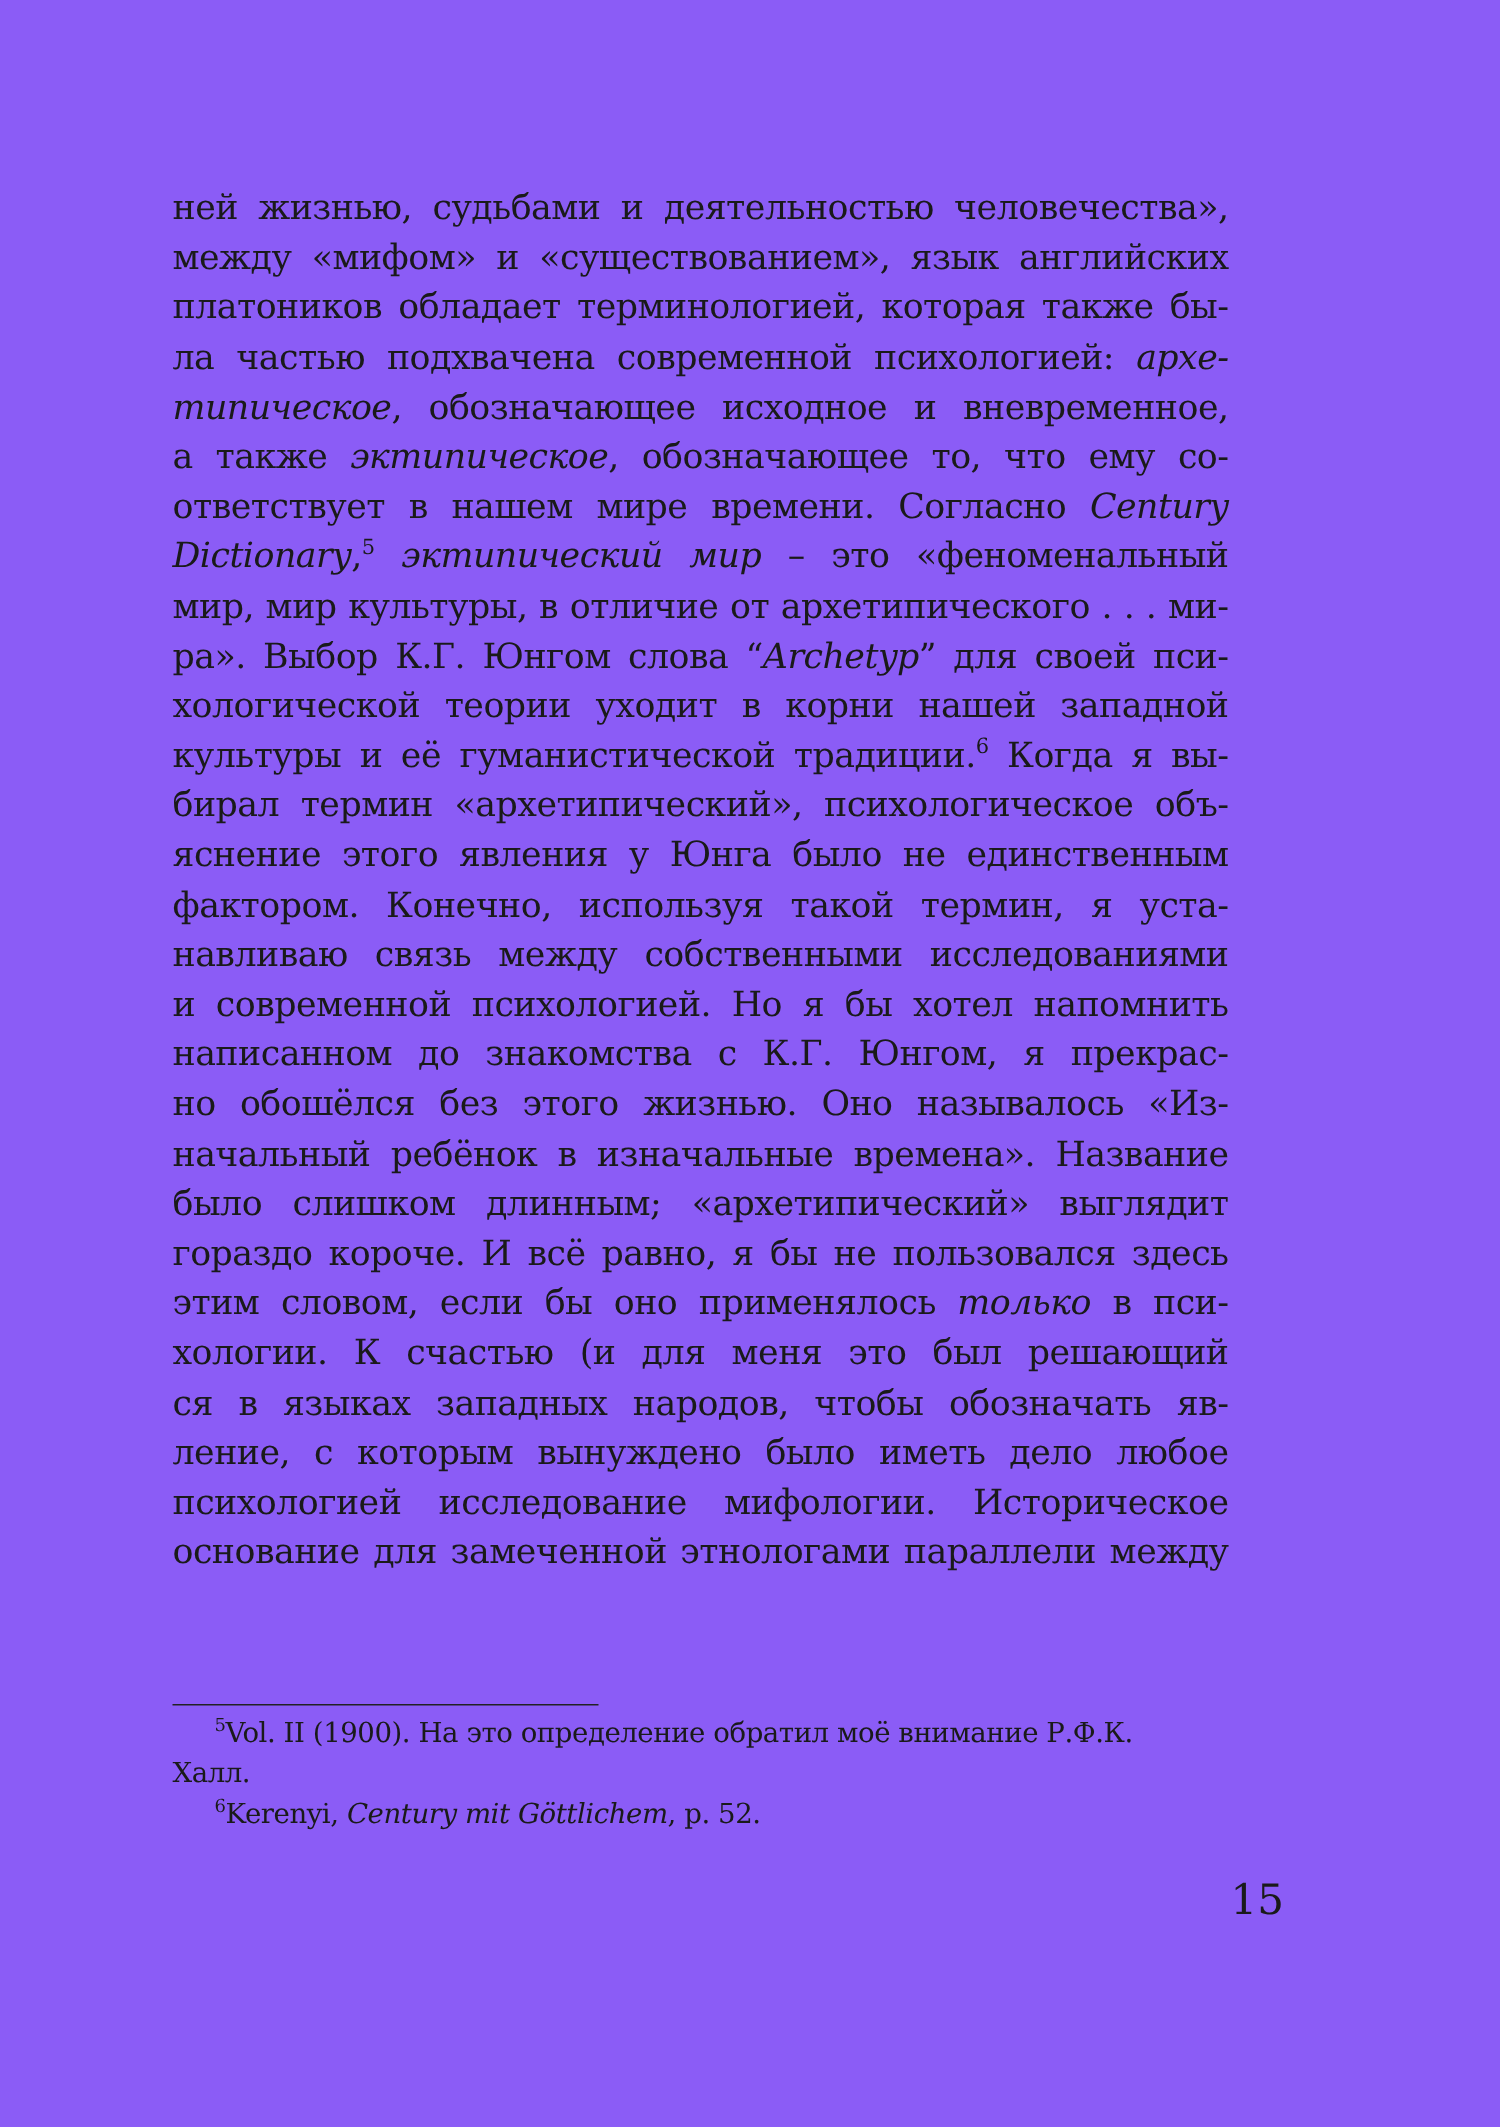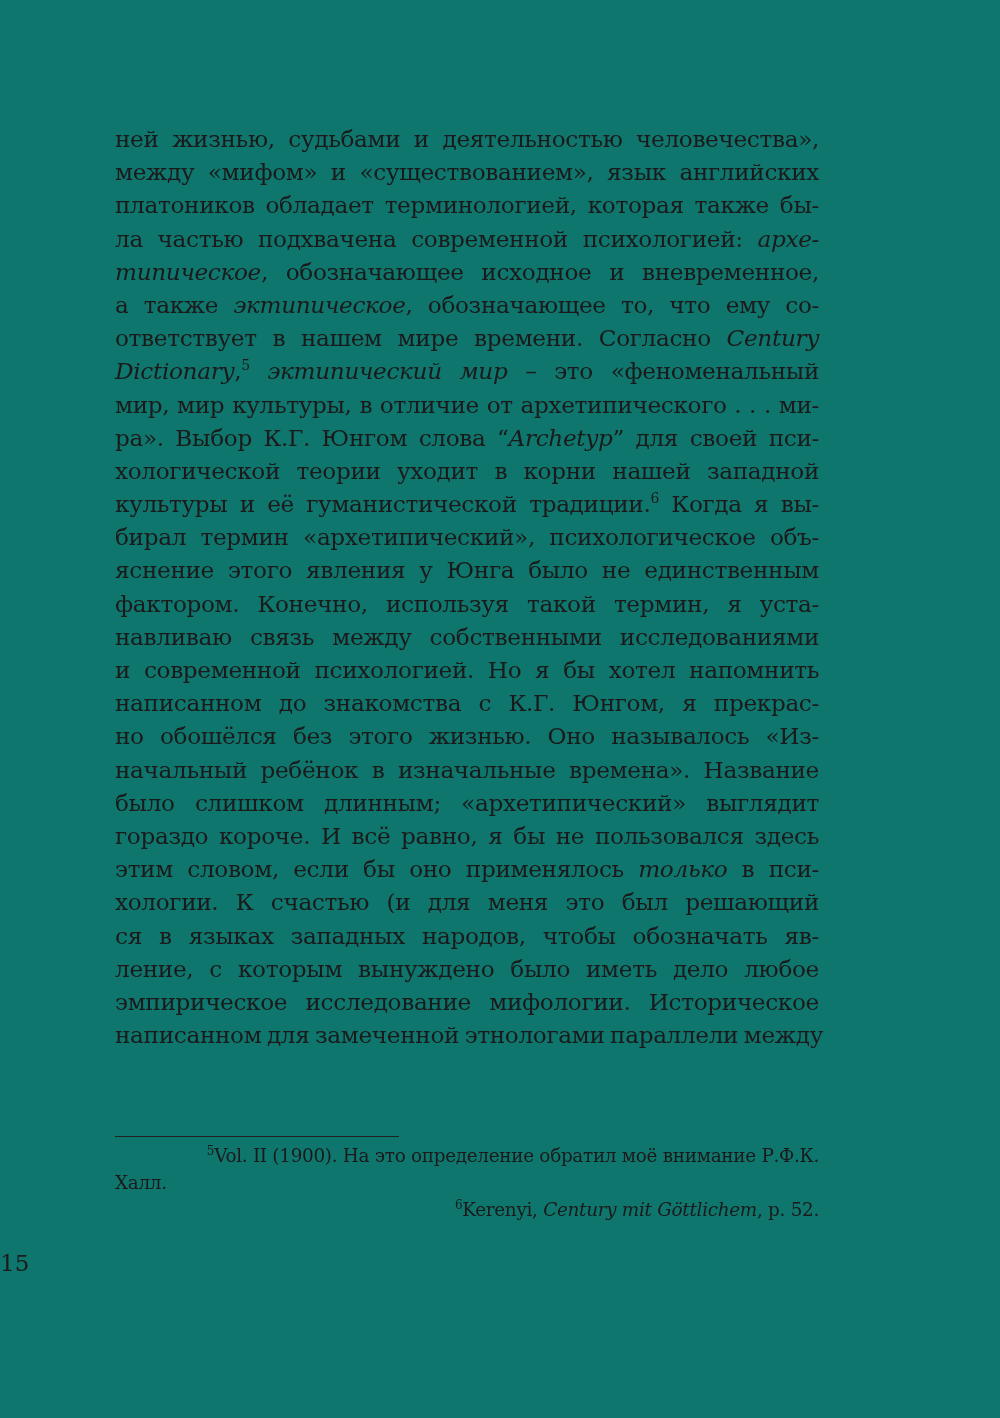--- a/index.html
+++ b/index.html
@@ -1,17 +1,17 @@
 <!DOCTYPE html>
 <html><head>
 <meta charset="utf-8">
 <style>
   html, body { margin: 0; padding: 0; background: #ffffff; }
   body { width: 1000px; height: 1418px; position: relative; overflow: hidden; }
-  .page { position: absolute; left: 0; top: 0; width: 1000px; height: 1418px; background: #0f766e; }
+  .page { position: absolute; left: 0; top: 0; width: 1000px; height: 1418px; background: #8b5cf6; }
   .body-text {
     position: absolute; left: 115px; top: 122px; width: 704px;
     font-family: "DejaVu Serif", "Liberation Serif", serif;
     font-size: 23.2px; color: #1a1a1a;
   }
   .line {
     display: block; height: 33.2px; line-height: 33.2px;
     text-align: justify; text-align-last: justify; white-space: nowrap;
     word-spacing: -1.5px; letter-spacing: -0.35px;
   }
@@ -22,26 +22,26 @@
   .footnote-rule {
     position: absolute; left: 115px; top: 1136px; width: 284px; height: 0;
     border-top: 1.5px solid #222;
   }
   .footnotes {
     position: absolute; left: 115px; top: 1142px; width: 704px;
     font-family: "DejaVu Serif", "Liberation Serif", serif;
     font-size: 18.4px; color: #1a1a1a; letter-spacing: -0.3px;
   }
   .fn-line { display: block; height: 27px; line-height: 27px; white-space: nowrap; }
-  .fn-line.indent { padding-left: 28px; text-align: right; }
+  .fn-line.indent { padding-left: 28px; }
   .fn-line sup { font-size: 12px; vertical-align: 7px; }
   .page-number {
-    position: absolute; left: 0; width: 856px; top: 1250px; text-align: left;
+    position: absolute; left: 0; width: 856px; top: 1250px; text-align: right;
     font-family: "DejaVu Serif", "Liberation Serif", serif;
-    font-size: 23px; color: #1a1a1a;
+    font-size: 28px; color: #1a1a1a;
   }
 </style>
 </head>
 <body>
 
 <div class="page">
   <div class="body-text" id="body-text">
       <span class="line"><span class="seg">ней жизнью, судьбами и деятельностью человечества»,</span></span>
       <span class="line"><span class="seg">между «мифом» и «существованием», язык английских</span></span>
       <span class="line"><span class="seg">платоников обладает терминологией, которая также бы-</span></span>
@@ -61,22 +61,22 @@
       <span class="line"><span class="seg">и современной психологией. Но я бы хотел напомнить</span></span>
       <span class="line"><span class="seg">написанном до знакомства с К.Г. Юнгом, я прекрас-</span></span>
       <span class="line"><span class="seg">но обошёлся без этого жизнью. Оно называлось «Из-</span></span>
       <span class="line"><span class="seg">начальный ребёнок в изначальные времена». Название</span></span>
       <span class="line"><span class="seg">было слишком длинным; «архетипический» выглядит</span></span>
       <span class="line"><span class="seg">гораздо короче. И всё равно, я бы не пользовался здесь</span></span>
       <span class="line"><span class="seg">этим словом, если бы оно применялось </span><span class="seg it">только</span><span class="seg"> в пси-</span></span>
       <span class="line"><span class="seg">хологии. К счастью (и для меня это был решающий</span></span>
       <span class="line"><span class="seg">ся в языках западных народов, чтобы обозначать яв-</span></span>
       <span class="line"><span class="seg">ление, с которым вынуждено было иметь дело любое</span></span>
-      <span class="line"><span class="seg">эмпирическое исследование мифологии. Историческое</span></span>
-      <span class="line last"><span class="seg">написанном для замеченной этнологами параллели между</span></span>
+      <span class="line"><span class="seg">психологией исследование мифологии. Историческое</span></span>
+      <span class="line last"><span class="seg">основание для замеченной этнологами параллели между</span></span>
     </div>
   <div class="footnote-rule"></div>
   <div class="footnotes" id="footnotes">
       <span class="fn-line indent"><sup>5</sup><span class="seg">Vol. II (1900). На это определение обратил моё внимание Р.Ф.К.</span></span>
       <span class="fn-line"><span class="seg">Халл.</span></span>
       <span class="fn-line indent"><sup>6</sup><span class="seg">Kerenyi, </span><span class="seg it">Century mit Göttlichem</span><span class="seg">, p. 52.</span></span>
     </div>
   <div class="page-number">15</div>
 </div>
 

